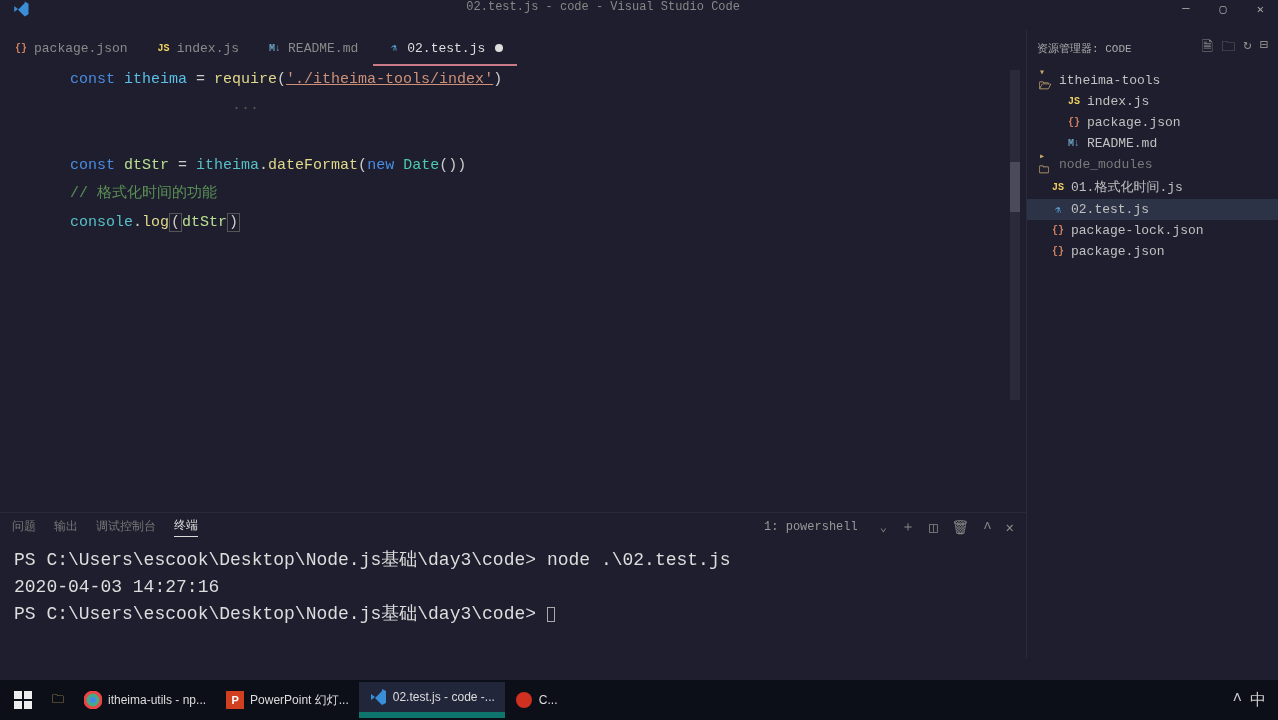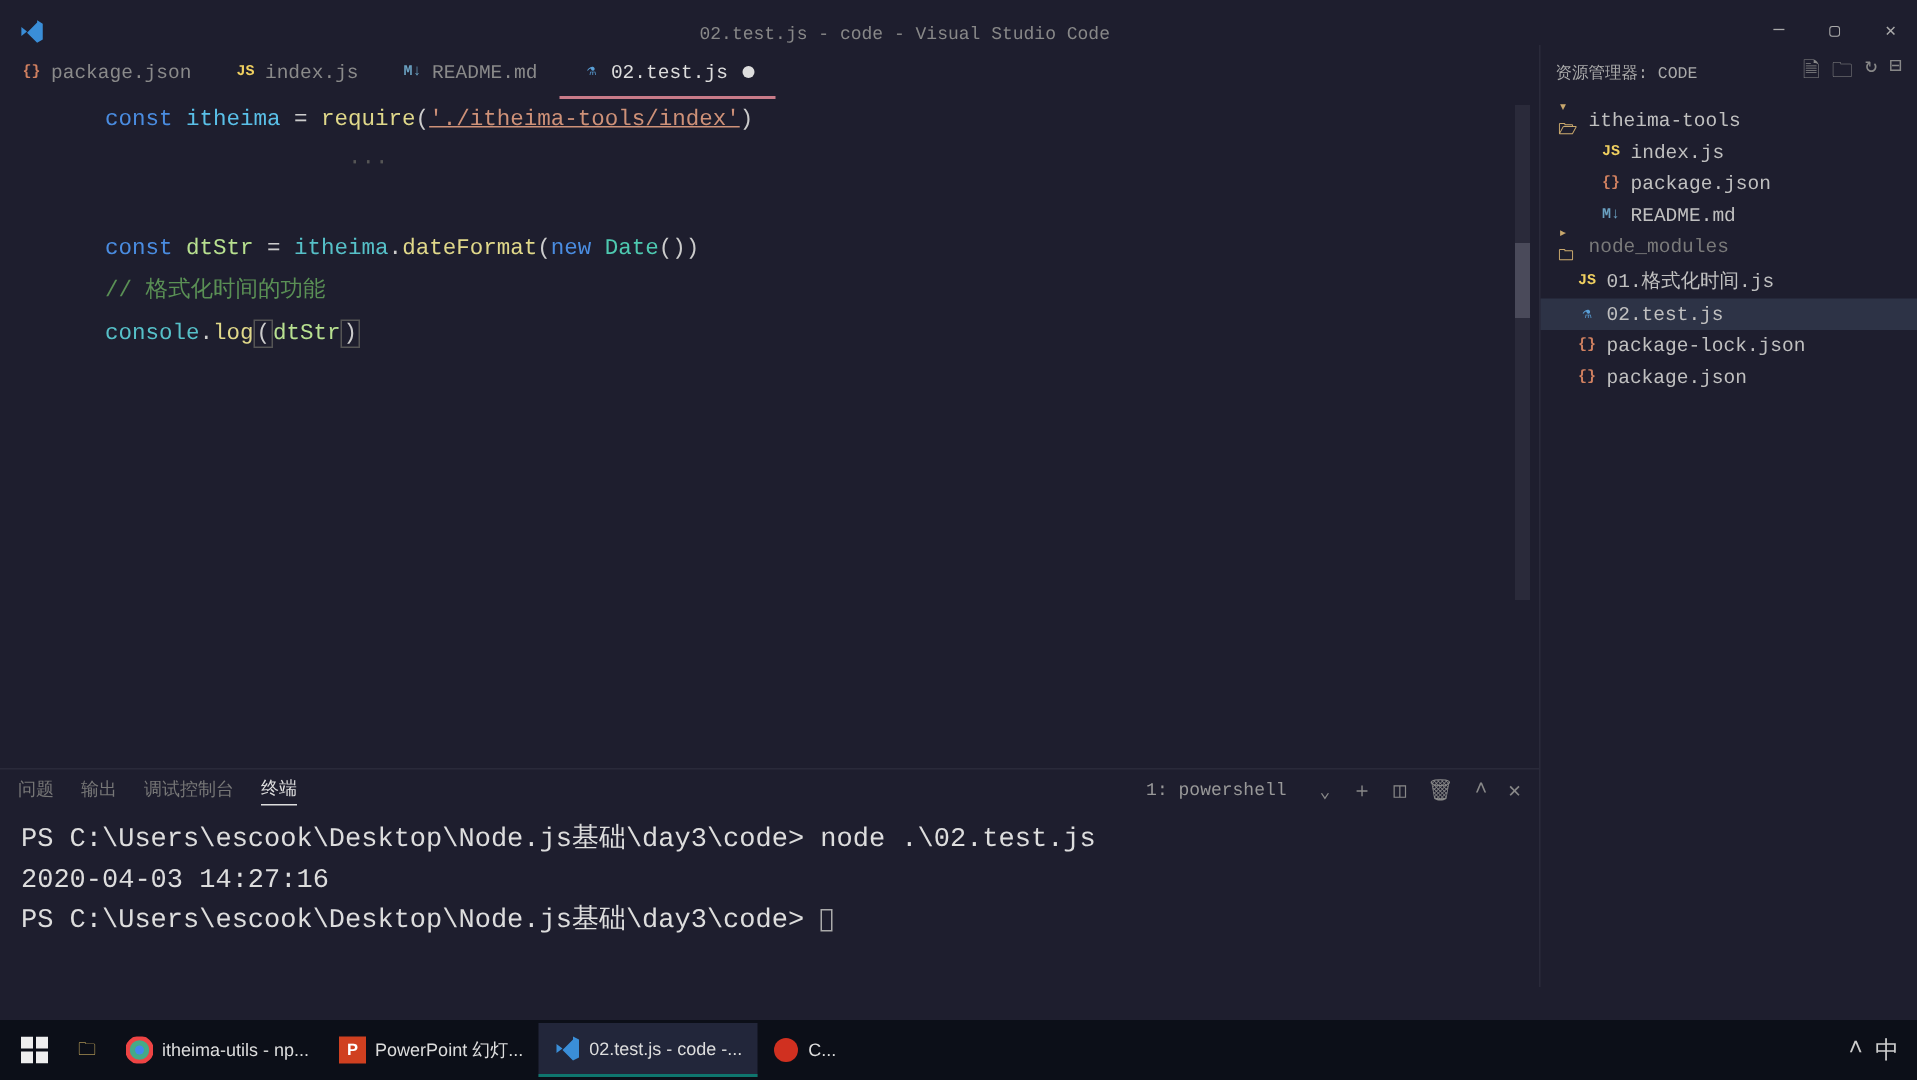--- a/index.html
+++ b/index.html
@@ -11,21 +11,21 @@
   width: 1278px;
   height: 720px;
   position: relative;
 }
 
 
 .titlebar {
   height: 30px;
   background: #1e1e2e;
   display: flex;
-  align-items: flex-end;
+  align-items: flex-start;
   padding: 0 8px;
 }
 .titlebar .logo {
   width: 18px;
   height: 18px;
   margin-left: 4px;
 }
 .titlebar .title {
   flex: 1;
   text-align: center;
@@ -283,21 +283,21 @@
   padding: 0 10px;
   height: 36px;
   gap: 6px;
   color: #ddd;
   font-size: 12px;
   cursor: pointer;
   font-family: "Segoe UI", sans-serif;
 }
 .taskbar .tb-item.active {
   background: #22263a;
-  border-bottom: 2px solid #0f766e;
+  border-bottom: 6px solid #0f766e;
 }
 .tb-icon {
   width: 18px; height: 18px;
   display: inline-block;
 }
 .taskbar .tb-right {
   margin-left: auto;
   display: flex;
   gap: 8px;
   padding-right: 8px;

